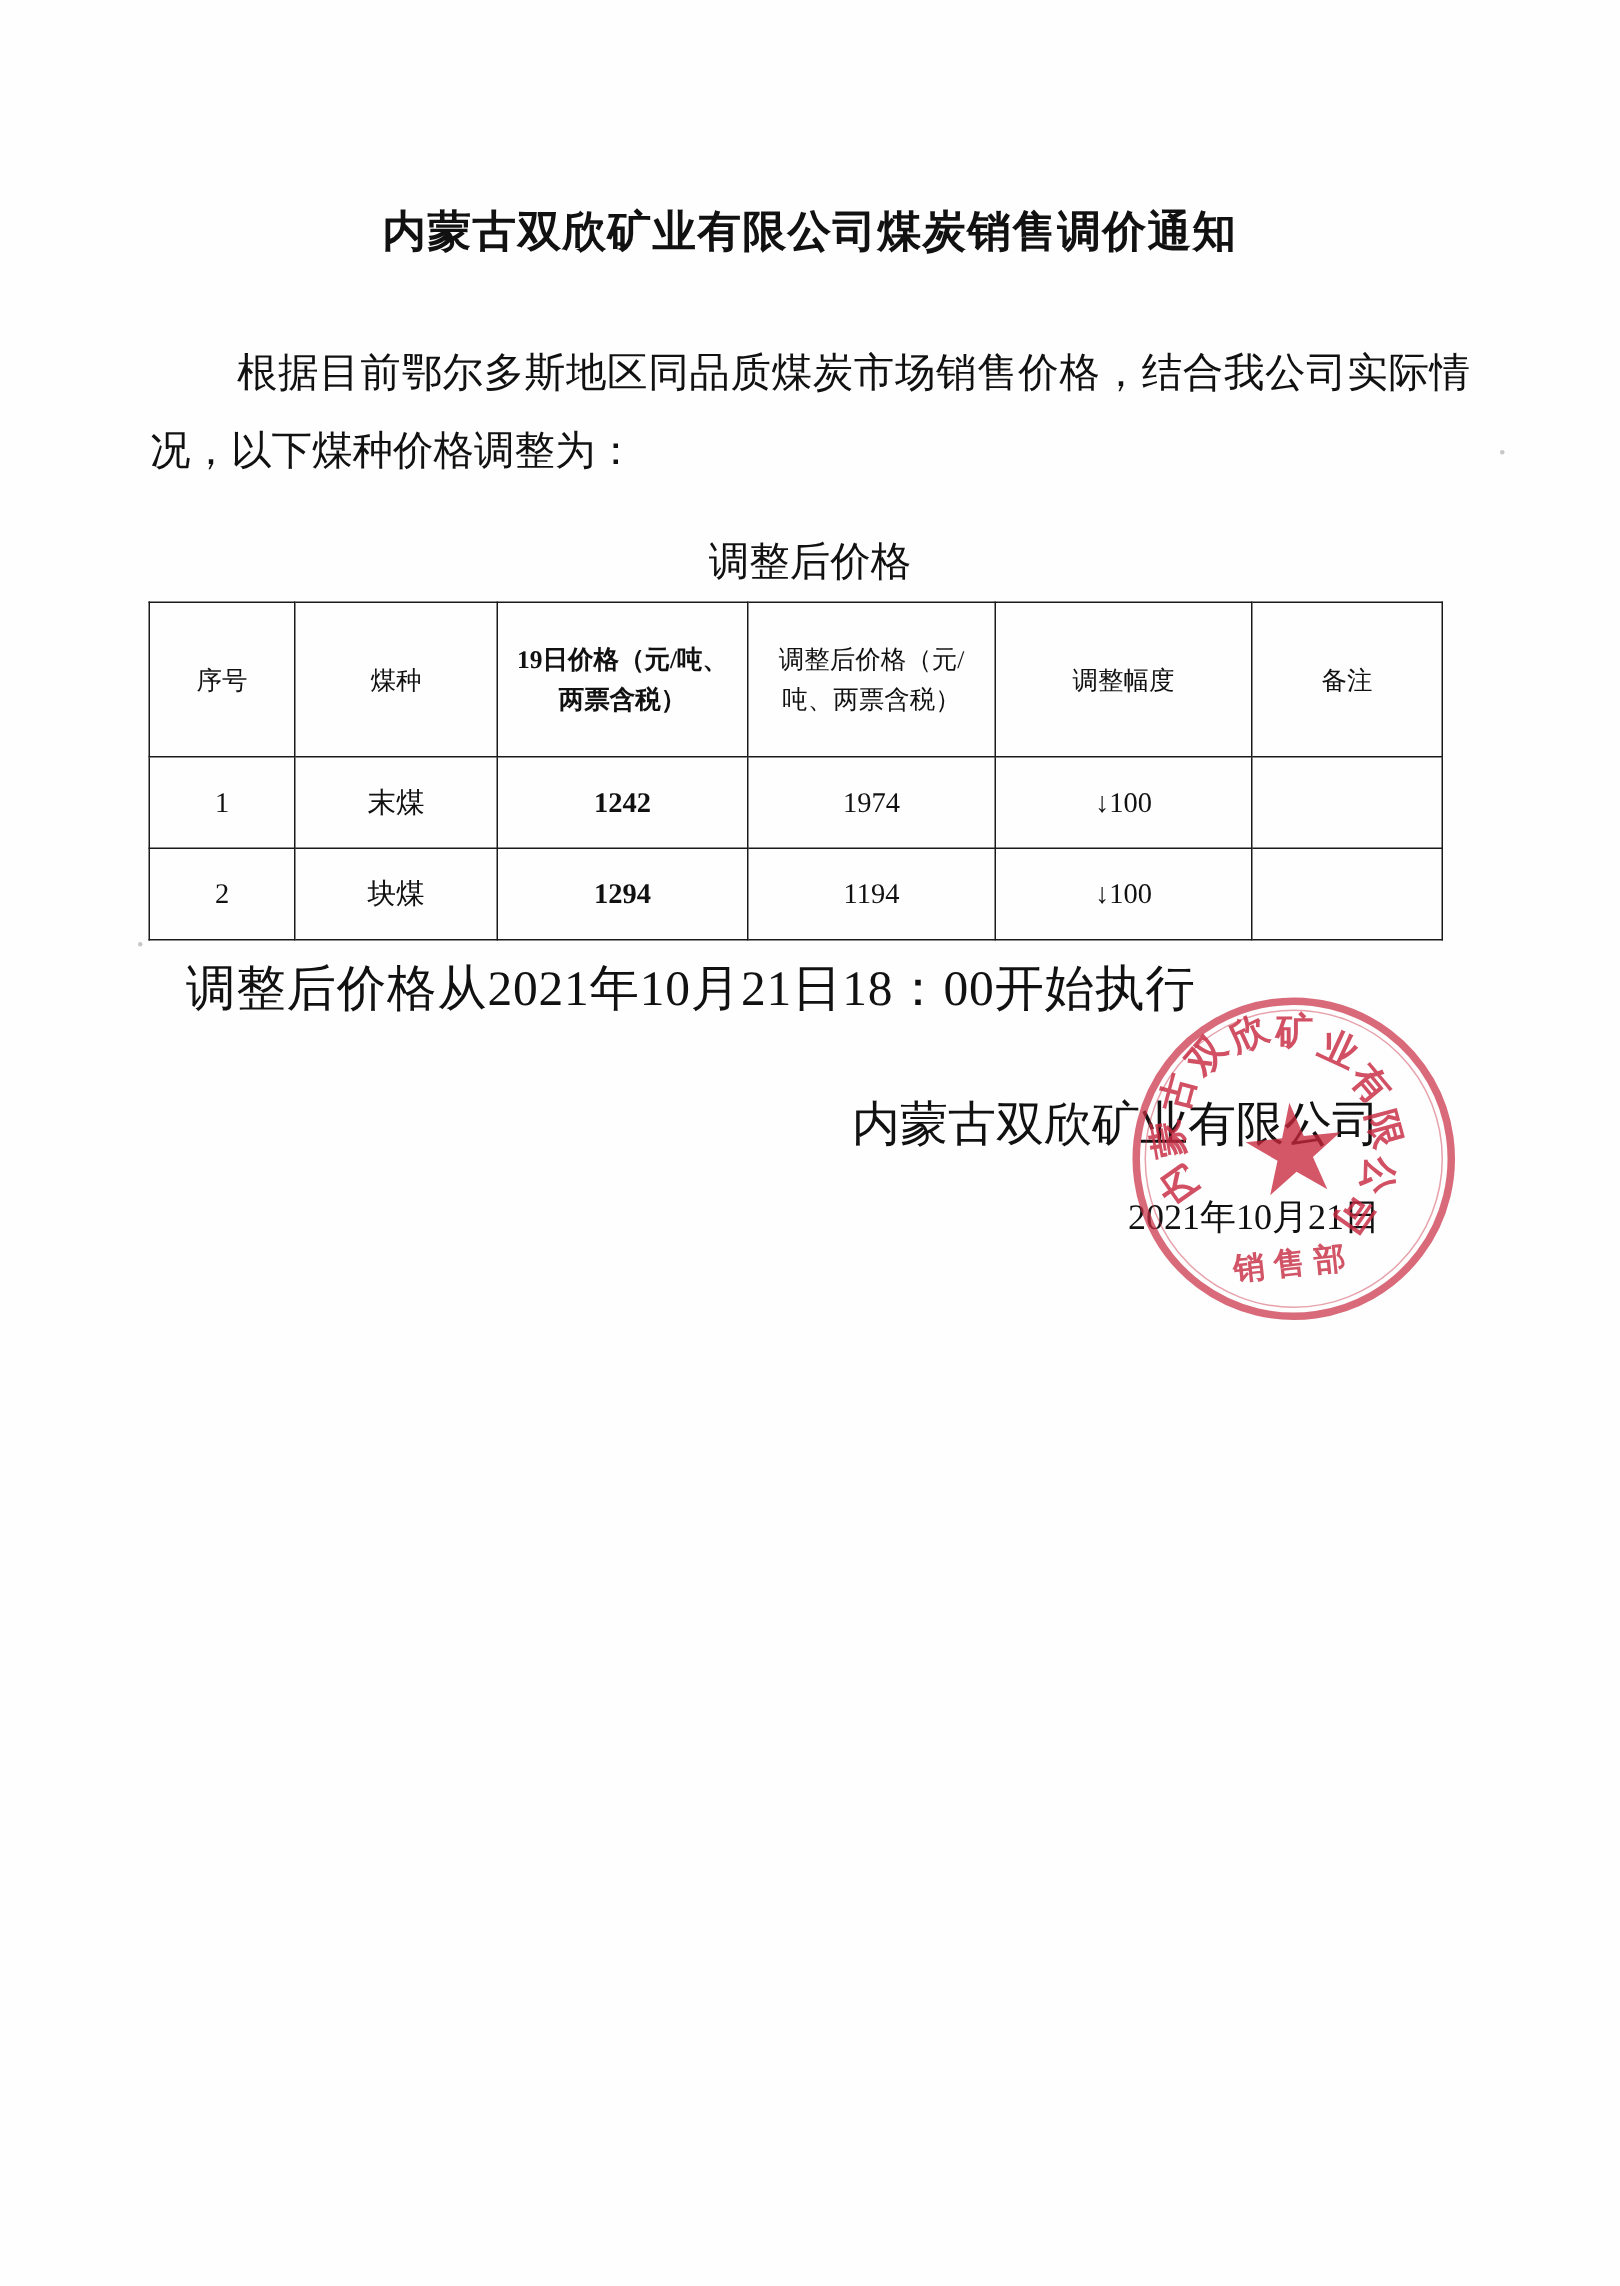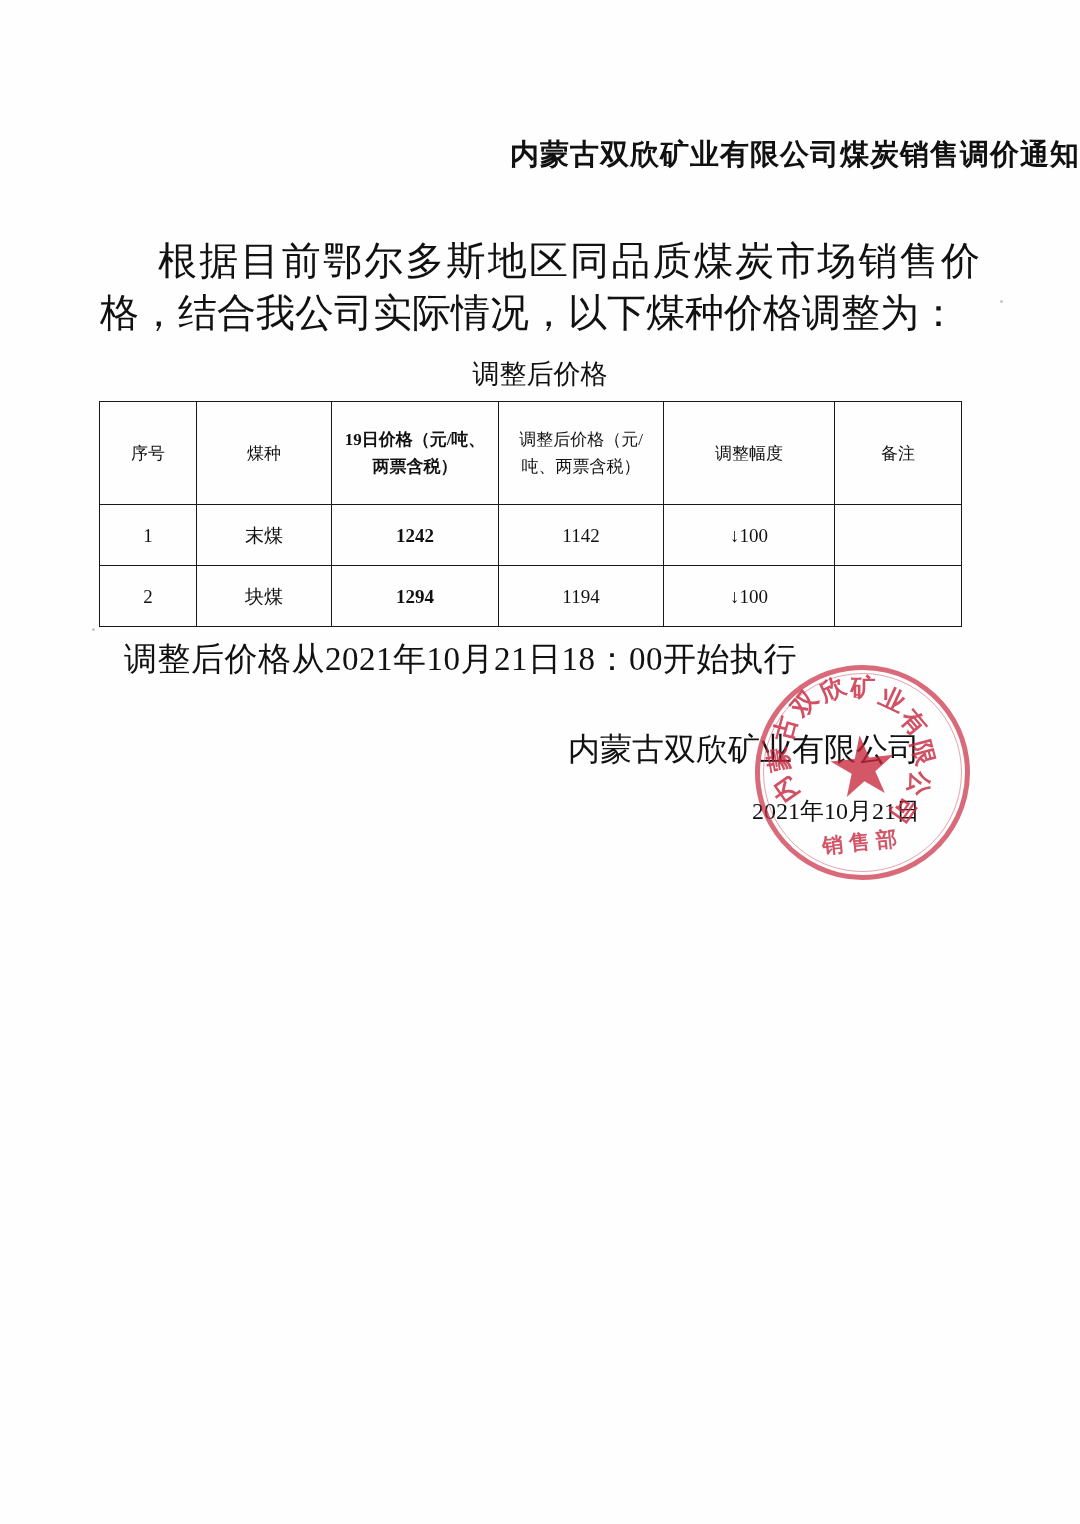--- a/index.html
+++ b/index.html
@@ -19,32 +19,32 @@
     position: absolute;
     inset: 0;
     background: #fefefe;
   }
 
   .doc-title {
     position: absolute;
     top: 135px;
     left: 0;
     width: 1080px;
-    text-align: right;
+    text-align: center;
     font-size: 29px;
     font-weight: bold;
     letter-spacing: 1px;
   }
 
   .para {
     position: absolute;
-    top: 235px;
+    top: 222px;
     left: 100px;
     width: 880px;
-    font-size: 39px;
+    font-size: 27px;
     line-height: 52px;
     text-indent: 58px;
     text-align: justify;
   }
 
   .table-title {
     position: absolute;
     top: 356px;
     left: 0;
     width: 1080px;
@@ -205,21 +205,21 @@
       <td class="col2">煤种</td>
       <td class="col3">19日价格（元/吨、两票含税）</td>
       <td class="col4">调整后价格（元/吨、两票含税）</td>
       <td class="col5">调整幅度</td>
       <td class="col6">备注</td>
     </tr>
     <tr class="body">
       <td class="col1">1</td>
       <td class="col2">末煤</td>
       <td class="col3">1242</td>
-      <td class="col4">1142</td>
+      <td class="col4">1974</td>
       <td class="col5 delta">↓100</td>
       <td class="col6"></td>
     </tr>
     <tr class="body">
       <td class="col1">2</td>
       <td class="col2">块煤</td>
       <td class="col3">1294</td>
       <td class="col4">1194</td>
       <td class="col5 delta">↓100</td>
       <td class="col6"></td>

